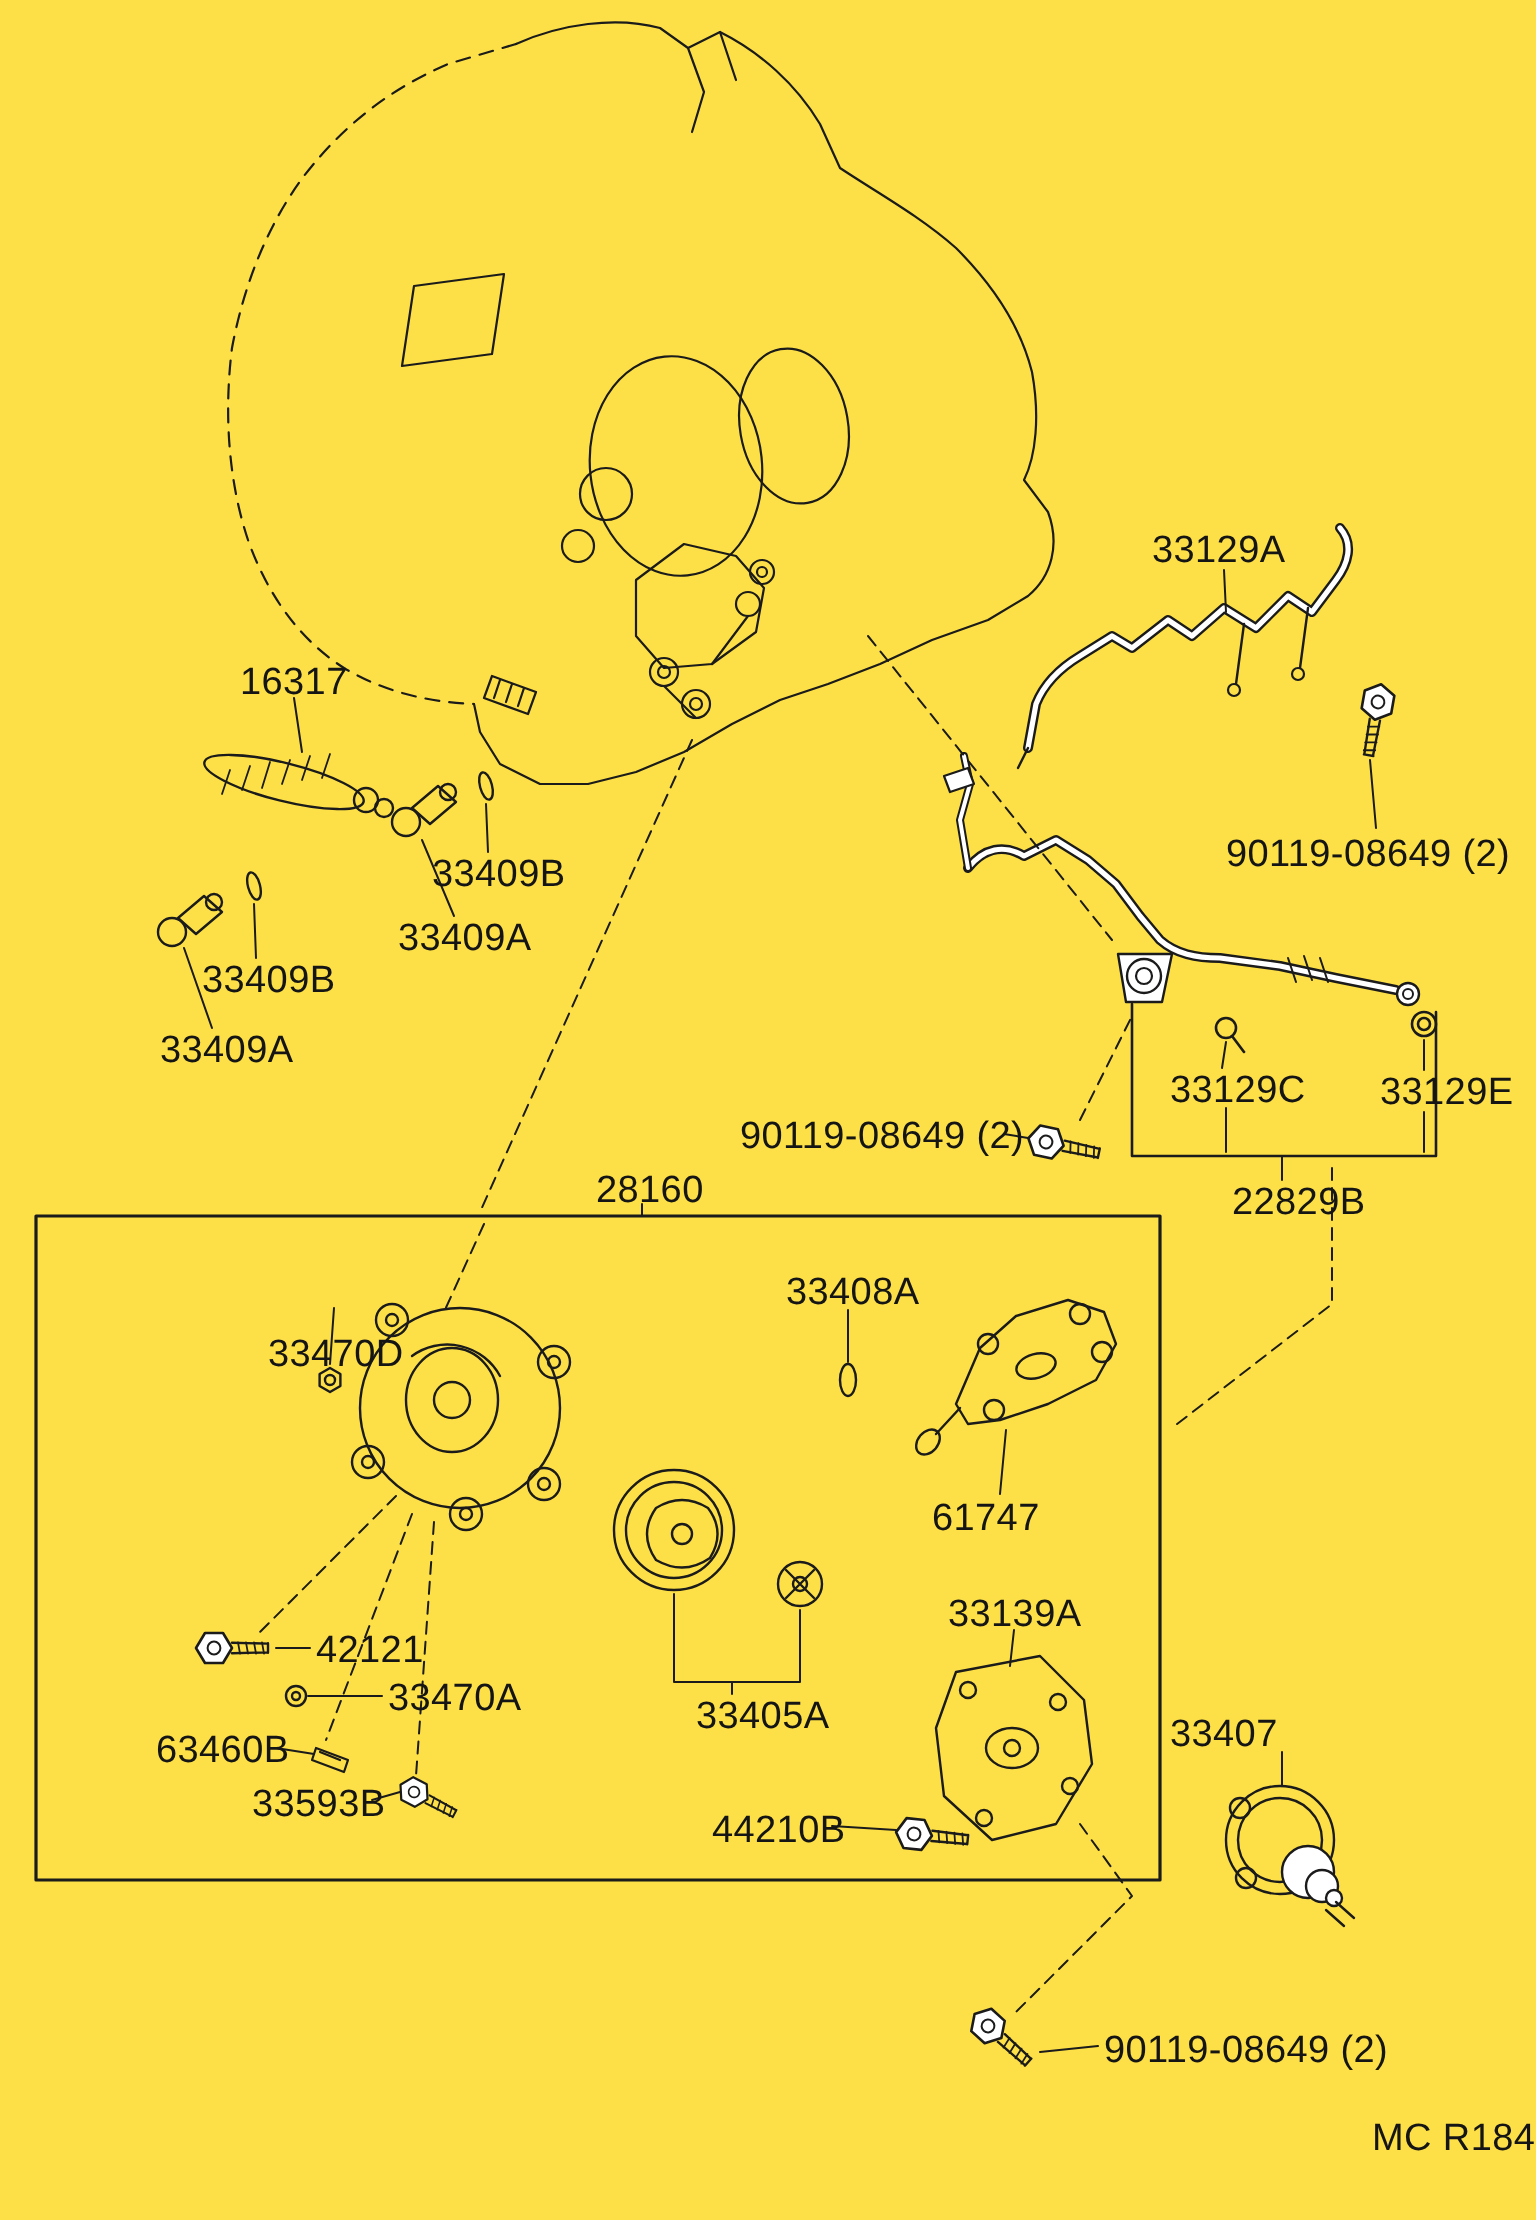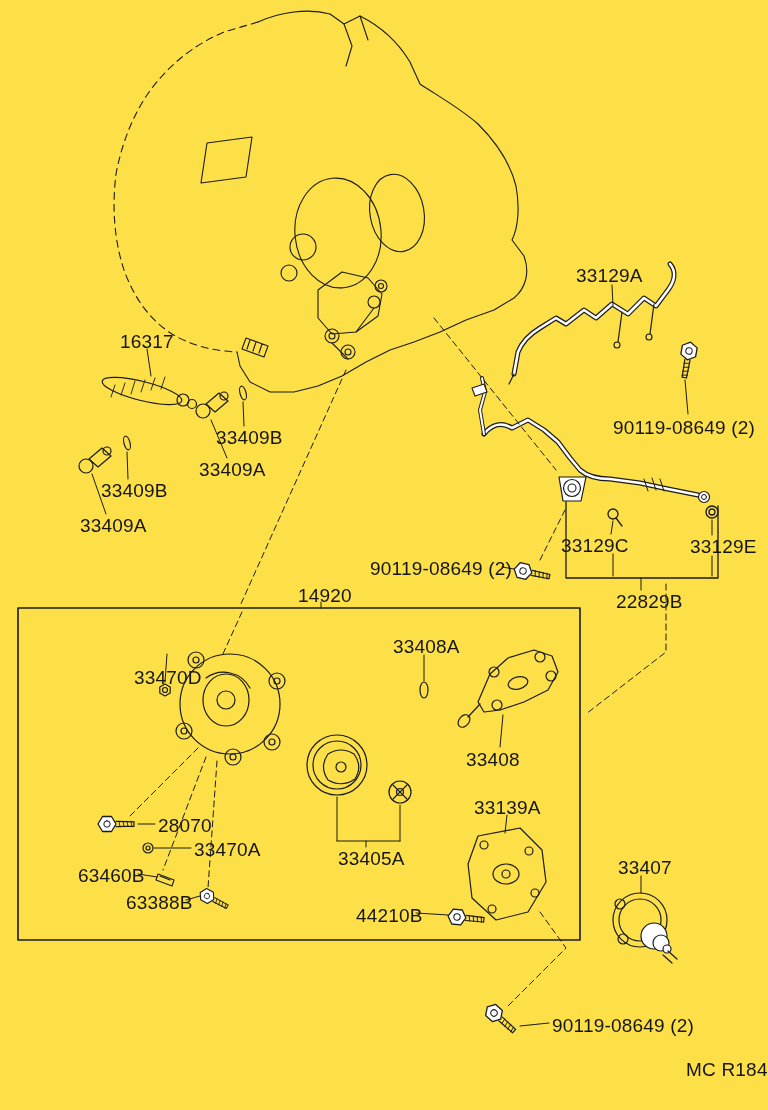--- a/index.html
+++ b/index.html
@@ -227,32 +227,32 @@
   </svg>
 
   <div class="label" style="left:576px;top:266px">33129A</div>
   <div class="label" style="left:120px;top:332px">16317</div>
   <div class="label" style="left:613px;top:418px">90119-08649 (2)</div>
   <div class="label" style="left:216px;top:428px">33409B</div>
   <div class="label" style="left:199px;top:460px">33409A</div>
   <div class="label" style="left:101px;top:481px">33409B</div>
   <div class="label" style="left:80px;top:516px">33409A</div>
   <div class="label" style="left:370px;top:559px">90119-08649 (2)</div>
-  <div class="label" style="left:561px;top:536px">33129C</div>
+  <div class="label" style="left:585px;top:536px">33129C</div>
   <div class="label" style="left:690px;top:537px">33129E</div>
   <div class="label" style="left:616px;top:592px">22829B</div>
-  <div class="label" style="left:298px;top:586px">14920</div>
+  <div class="label" style="left:298px;top:586px">28160</div>
   <div class="label" style="left:134px;top:668px">33470D</div>
   <div class="label" style="left:393px;top:637px">33408A</div>
-  <div class="label" style="left:466px;top:750px">33408</div>
-  <div class="label" style="left:158px;top:816px">28070</div>
+  <div class="label" style="left:466px;top:750px">61747</div>
+  <div class="label" style="left:158px;top:816px">42121</div>
   <div class="label" style="left:194px;top:840px">33470A</div>
-  <div class="label" style="left:338px;top:849px">33405A</div>
+  <div class="label" style="left:348px;top:849px">33405A</div>
   <div class="label" style="left:474px;top:798px">33139A</div>
   <div class="label" style="left:78px;top:866px">63460B</div>
-  <div class="label" style="left:126px;top:893px">63388B</div>
+  <div class="label" style="left:126px;top:893px">33593B</div>
   <div class="label" style="left:356px;top:906px">44210B</div>
-  <div class="label" style="left:618px;top:858px">33407</div>
+  <div class="label" style="left:585px;top:858px">33407</div>
   <div class="label" style="left:552px;top:1016px">90119-08649 (2)</div>
 
   <div class="label" style="left:686px;top:1060px">MC R184</div>
 
 </div>
 
 </body></html>

